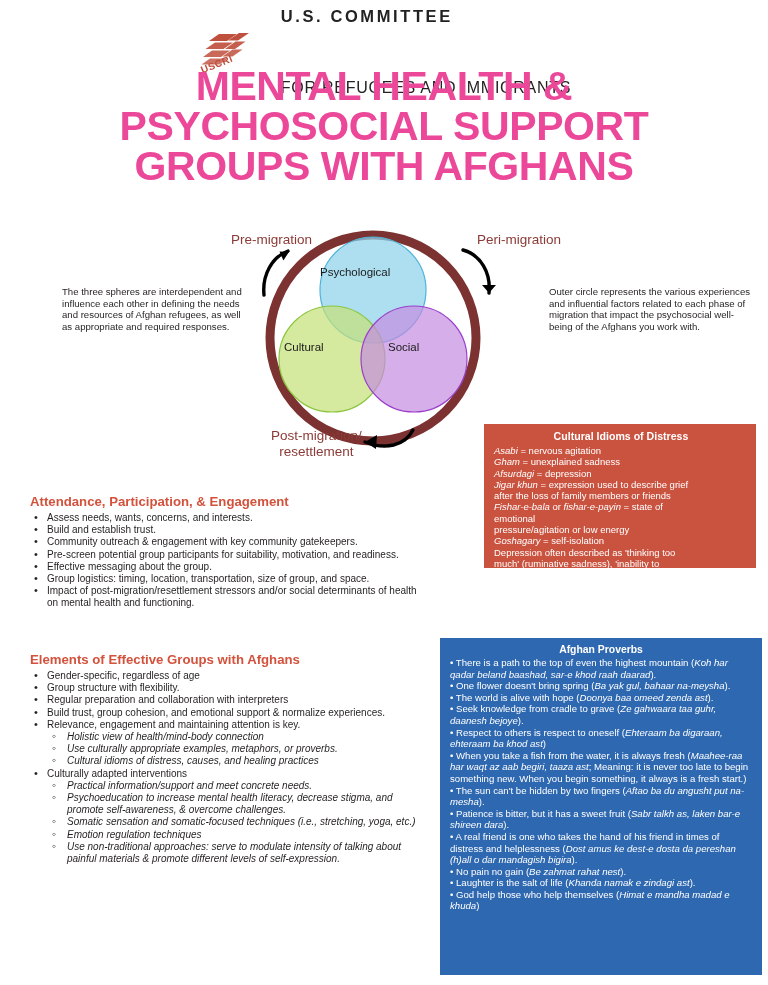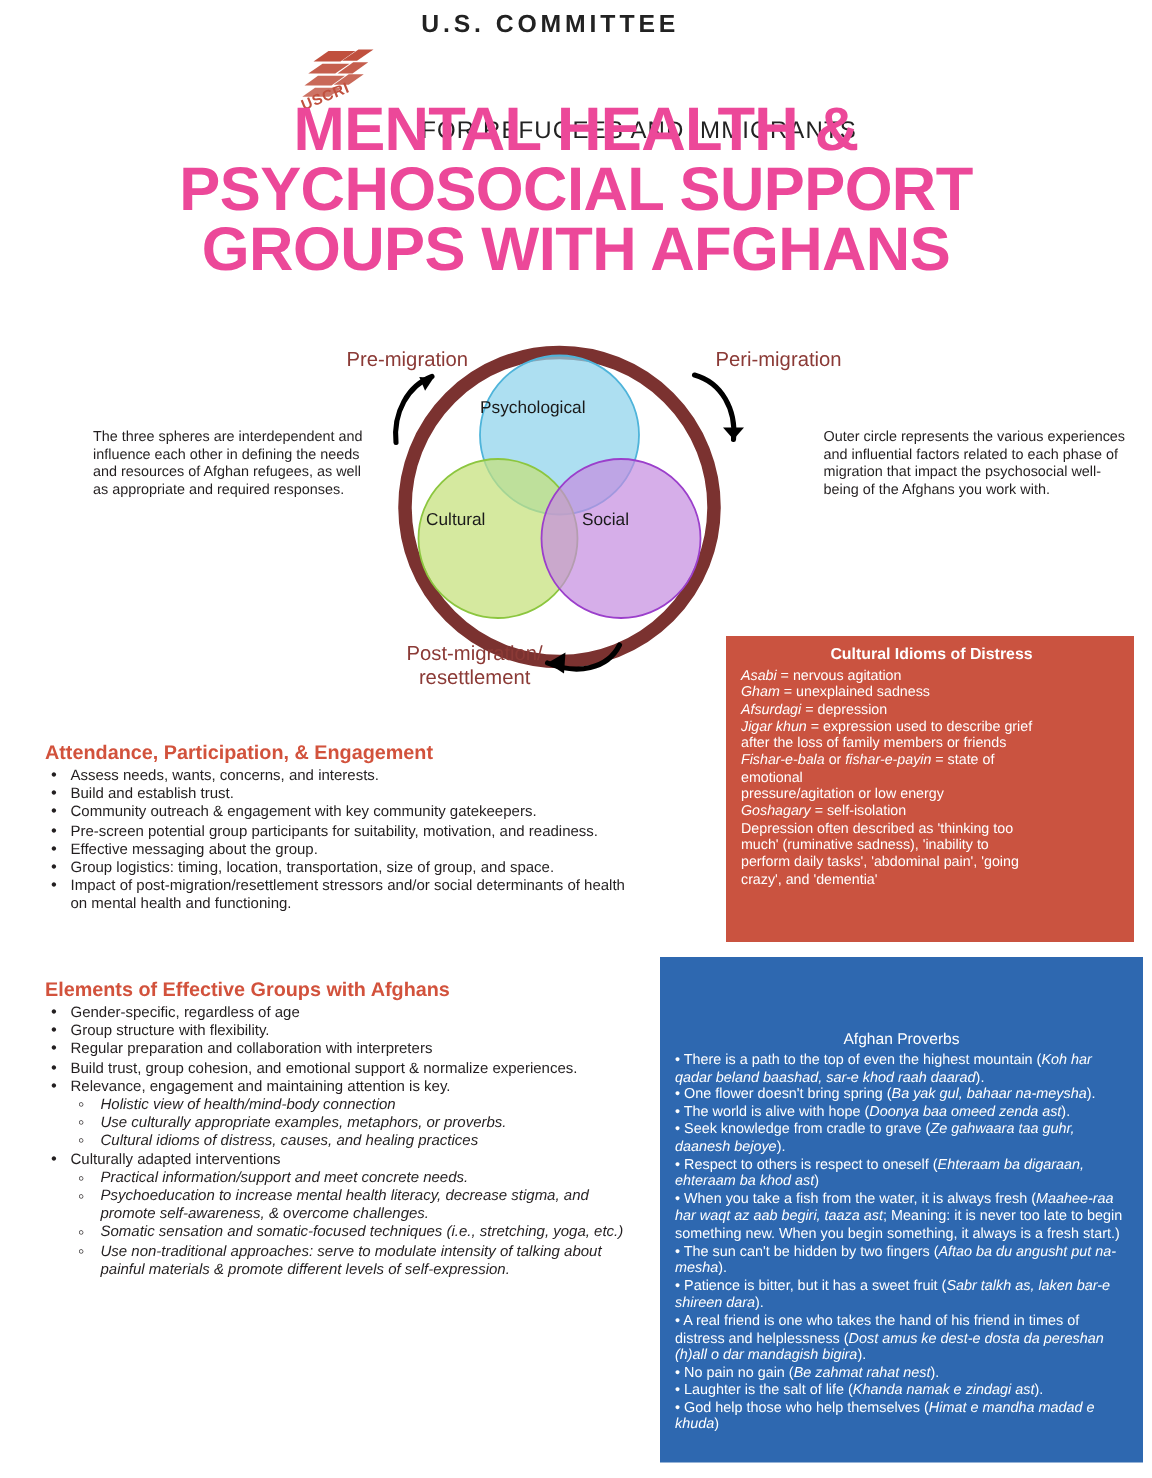--- a/index.html
+++ b/index.html
@@ -111,21 +111,21 @@
     line-height: 11.6px;
     color: #231f20;
   }
   #caption-left  { left: 62px;  top: 286px; width: 180px; }
   #caption-right { left: 549px; top: 286px; width: 205px; }
 
   
   #idioms-box {
     position: absolute;
     left: 484px; top: 424px;
-    width: 272px; height: 204px;
+    width: 272px; height: 144px;
     background: #CA5340;
     color: #ffffff;
     box-sizing: border-box;
     padding: 6px 8px 6px 10px;
   }
   #idioms-title {
     text-align: center;
     font-weight: bold;
     font-size: 10.6px;
     margin-bottom: 3px;
@@ -141,24 +141,23 @@
     position: absolute;
     left: 440px; top: 638px;
     width: 322px; height: 337px;
     background: #2E68B0;
     color: #ffffff;
     box-sizing: border-box;
     padding: 6px 10px 6px 10px;
   }
   #proverbs-title {
     text-align: center;
-    font-weight: normal;
+    font-weight: bold;
     font-size: 10.4px;
     margin-bottom: 2px;
-    margin-top: 44px;
   }
   .proverb-line {
     font-size: 9.6px;
     line-height: 11.6px;
   }
   .proverb-line i { font-style: italic; }
 
   
   .section-head {
     position: absolute;
@@ -326,14 +325,15 @@
     <li>Regular preparation and collaboration with interpreters</li>
     <li>Build trust, group cohesion, and emotional support &amp; normalize experiences.</li>
     <li>Relevance, engagement and maintaining attention is key.</li>
     <li class="sub">Holistic view of health/mind-body connection</li>
     <li class="sub">Use culturally appropriate examples, metaphors, or proverbs.</li>
     <li class="sub">Cultural idioms of distress, causes, and healing practices</li>
     <li>Culturally adapted interventions</li>
     <li class="sub">Practical information/support and meet concrete needs.</li>
     <li class="sub">Psychoeducation to increase mental health literacy, decrease stigma, and promote self-awareness, &amp; overcome challenges.</li>
     <li class="sub">Somatic sensation and somatic-focused techniques (i.e., stretching, yoga, etc.)</li>
+    <li class="sub">Emotion regulation techniques</li>
     <li class="sub">Use non-traditional approaches: serve to modulate intensity of talking about painful materials &amp; promote different levels of self-expression.</li>
   </ul>
 
 </body></html>

